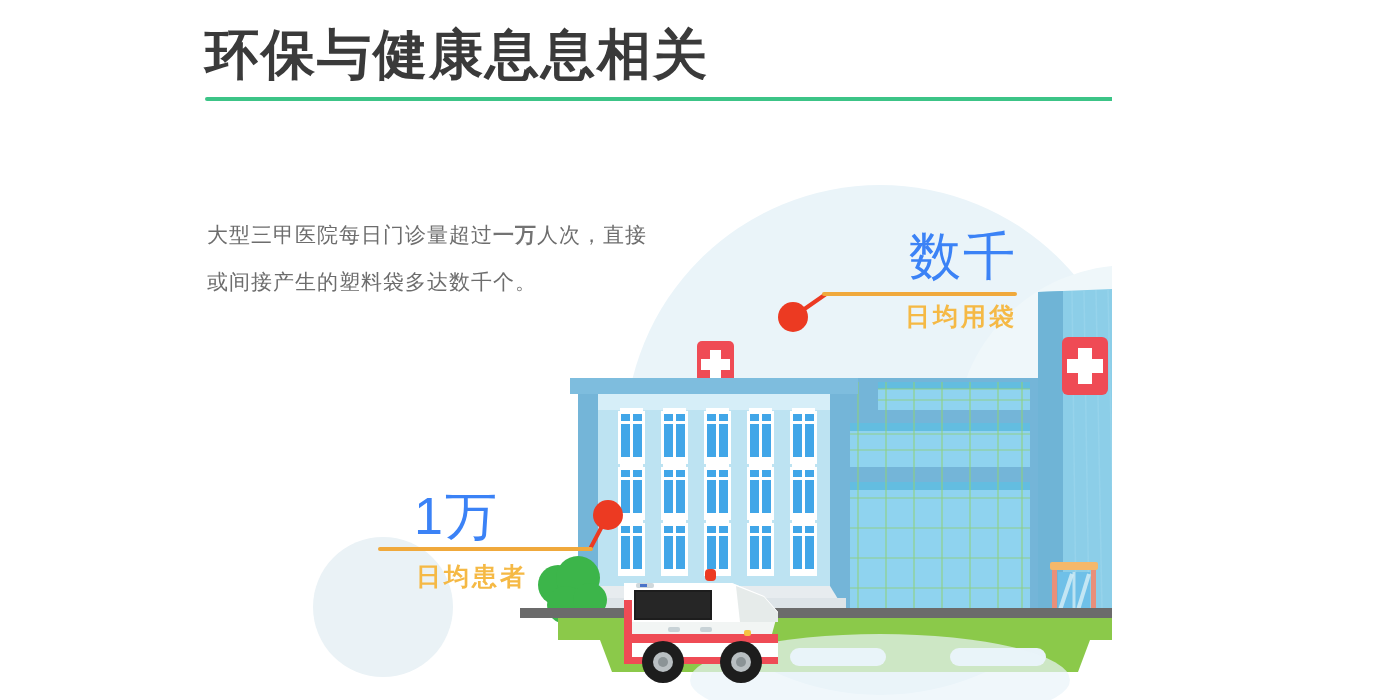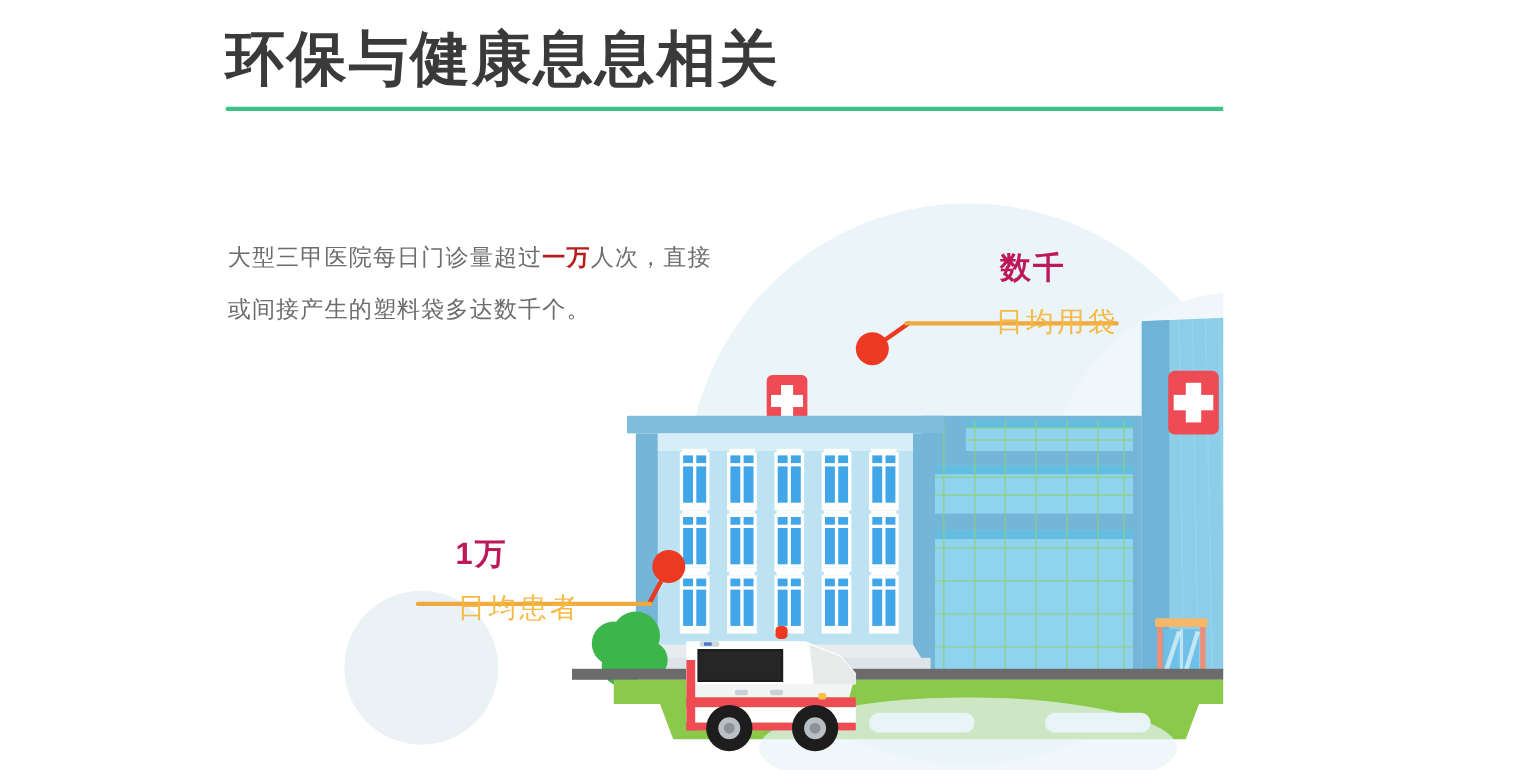--- a/index.html
+++ b/index.html
@@ -22,35 +22,35 @@
   #title-rule{
     margin-top:14px;height:4px;width:970px;
     background:#3cc487;border-radius:2px;
   }
 
   
   #body-text{
     position:absolute;left:207px;top:190px;width:440px;
     font-size:21px;color:#6d6d6d;line-height:47px;letter-spacing:1px;
   }
-  #body-text .em{font-weight:bold;color:#b91c1c;}
+  #body-text .em{font-weight:bold;color:#737373;}
 
   
   #illus{position:absolute;left:0;top:0;width:1400px;height:700px;}
   #illus svg{display:block;}
 
   
   .callout{position:absolute;}
   .callout .big{
-    font-size:28px;font-weight:bold;color:#be185d;
+    font-size:52px;font-weight:normal;color:#3b82f6;
     line-height:1;letter-spacing:2px;white-space:nowrap;
   }
   .callout .rule{height:3px;background:#f0a93c;border-radius:2px;margin:9px 0 6px 0;}
   .callout .sub{
-    font-size:25px;color:#f5b945;letter-spacing:3px;white-space:nowrap;
+    font-size:25px;color:#f5b945;letter-spacing:3px;white-space:nowrap;font-weight:bold;
   }
 
   #callout-bags{left:905px;top:230px;}
   #callout-bags .big{margin-left:4px;}
   #callout-bags .rule{width:0;}
   #callout-bags .sub{margin-left:0px;}
 
   #callout-patients{left:380px;top:490px;margin-left:32px;}
   #callout-patients .big{margin-left:2px;}
   #callout-patients .rule{width:0;}

